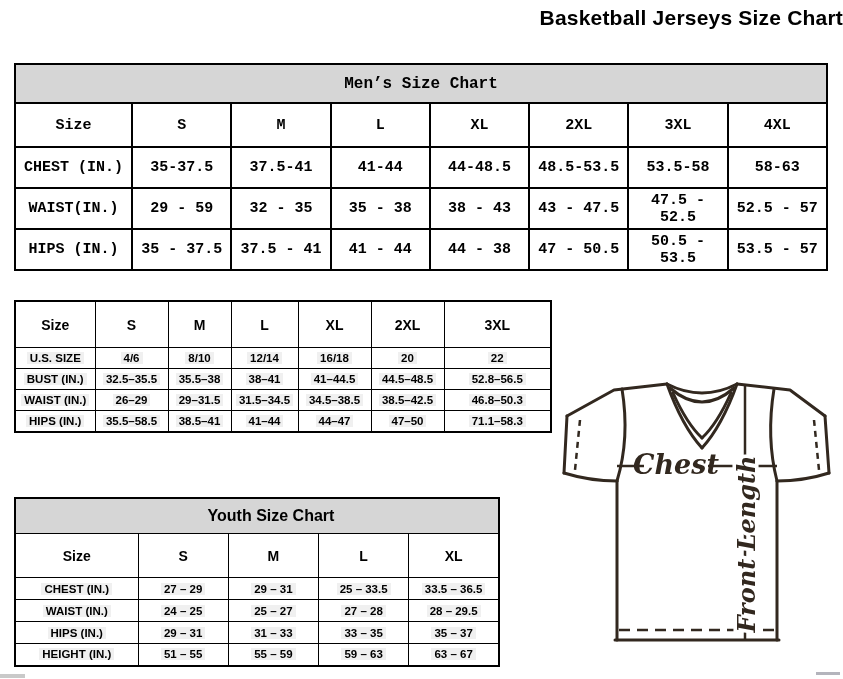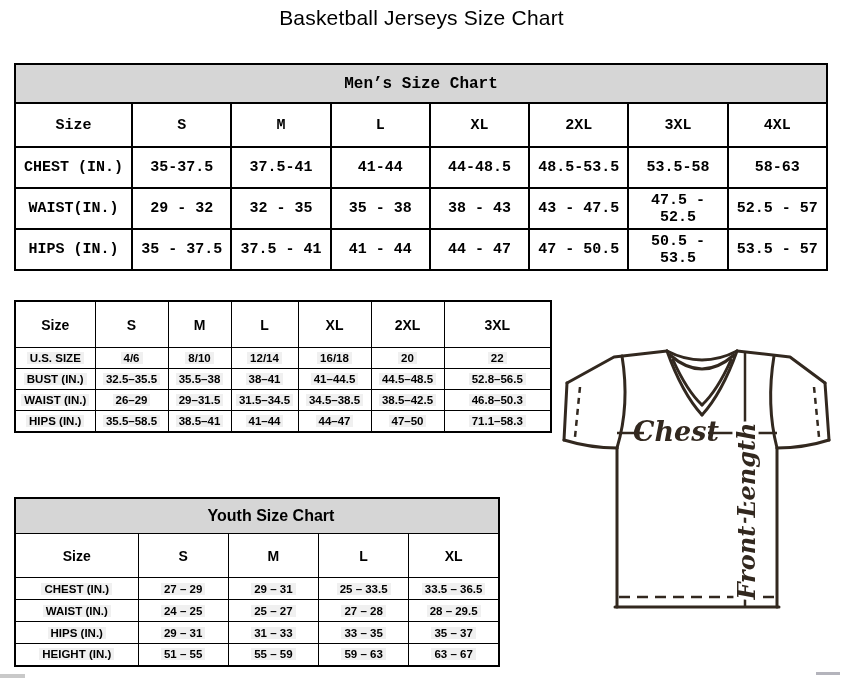--- a/index.html
+++ b/index.html
@@ -2,22 +2,22 @@
 <html><head>
 <meta charset="utf-8">
 <style>
   html,body{margin:0;padding:0;}
   body{
     width:843px;height:679px;position:relative;background:#ffffff;
     font-family:"Liberation Sans",sans-serif;color:#000;overflow:hidden;
   }
   .abs{position:absolute;}
   #page-title{
-    top:6px;left:0;width:100%;text-align:center;
-    font-size:21px;font-weight:normal;letter-spacing:0.2px;
+    top:6px;left:0;width:100%;text-align:right;
+    font-size:21px;font-weight:bold;letter-spacing:0.2px;
   }
   
   .chart-table{
     border-collapse:collapse;table-layout:fixed;width:100%;
     font-weight:bold;background:#fff;
   }
   .chart-table th,.chart-table td{
     border:1px solid #000;text-align:center;vertical-align:middle;padding:0;
   }
   .chart-table{border:2px solid #000;}
@@ -45,21 +45,21 @@
   
   #youth{left:14px;top:497px;width:486px;}
   .youth tr.band th{height:34px;font-size:16px;padding-left:28px;}
   .youth tr.size-row th{height:43px;font-size:14px;}
   .youth tbody tr{height:22px;}
   .youth tbody{font-size:11.5px;}
   .youth col.label-col{width:123px;}
   
   .hl-table tbody .v{background:#f0f0f0;padding:0 3px;border-radius:0;}
   
-  #jersey{left:556px;top:343px;width:284px;height:276px;}
+  #jersey{left:556px;top:376px;width:284px;height:276px;}
   #jersey svg{display:block;width:284px;height:276px;}
   .jline{fill:none;stroke:#32281f;stroke-width:3;stroke-linecap:round;stroke-linejoin:round;}
   .jthin{fill:none;stroke:#32281f;stroke-width:2.5;stroke-linecap:butt;}
   .jdash{fill:none;stroke:#32281f;stroke-width:2.5;stroke-dasharray:6 5;}
   .jhem{fill:none;stroke:#32281f;stroke-width:2.5;stroke-dasharray:11 7;}
   .jtext{
     font-family:"DejaVu Serif",serif;font-style:italic;font-weight:bold;
     fill:#32281f;stroke:none;
   }
   .jtext.halo{paint-order:stroke;stroke:#ffffff;stroke-width:7;}
@@ -105,34 +105,34 @@
           <td><span class="v">35-37.5</span></td>
           <td><span class="v">37.5-41</span></td>
           <td><span class="v">41-44</span></td>
           <td><span class="v">44-48.5</span></td>
           <td><span class="v">48.5-53.5</span></td>
           <td><span class="v">53.5-58</span></td>
           <td><span class="v">58-63</span></td>
         </tr>
         <tr>
           <th><span class="v">WAIST(IN.)</span></th>
-          <td><span class="v">29 - 32</span></td>
+          <td><span class="v">29 - 59</span></td>
           <td><span class="v">32 - 35</span></td>
           <td><span class="v">35 - 38</span></td>
           <td><span class="v">38 - 43</span></td>
           <td><span class="v">43 - 47.5</span></td>
           <td><span class="v">47.5 - 52.5</span></td>
           <td><span class="v">52.5 - 57</span></td>
         </tr>
         <tr>
           <th><span class="v">HIPS (IN.)</span></th>
           <td><span class="v">35 - 37.5</span></td>
           <td><span class="v">37.5 - 41</span></td>
           <td><span class="v">41 - 44</span></td>
-          <td><span class="v">44 - 47</span></td>
+          <td><span class="v">44 - 38</span></td>
           <td><span class="v">47 - 50.5</span></td>
           <td><span class="v">50.5 - 53.5</span></td>
           <td><span class="v">53.5 - 57</span></td>
         </tr>
       </tbody>
     </table>
 </div>
 
 <div class="abs" id="womens">
   <table class="chart-table womens hl-table">

